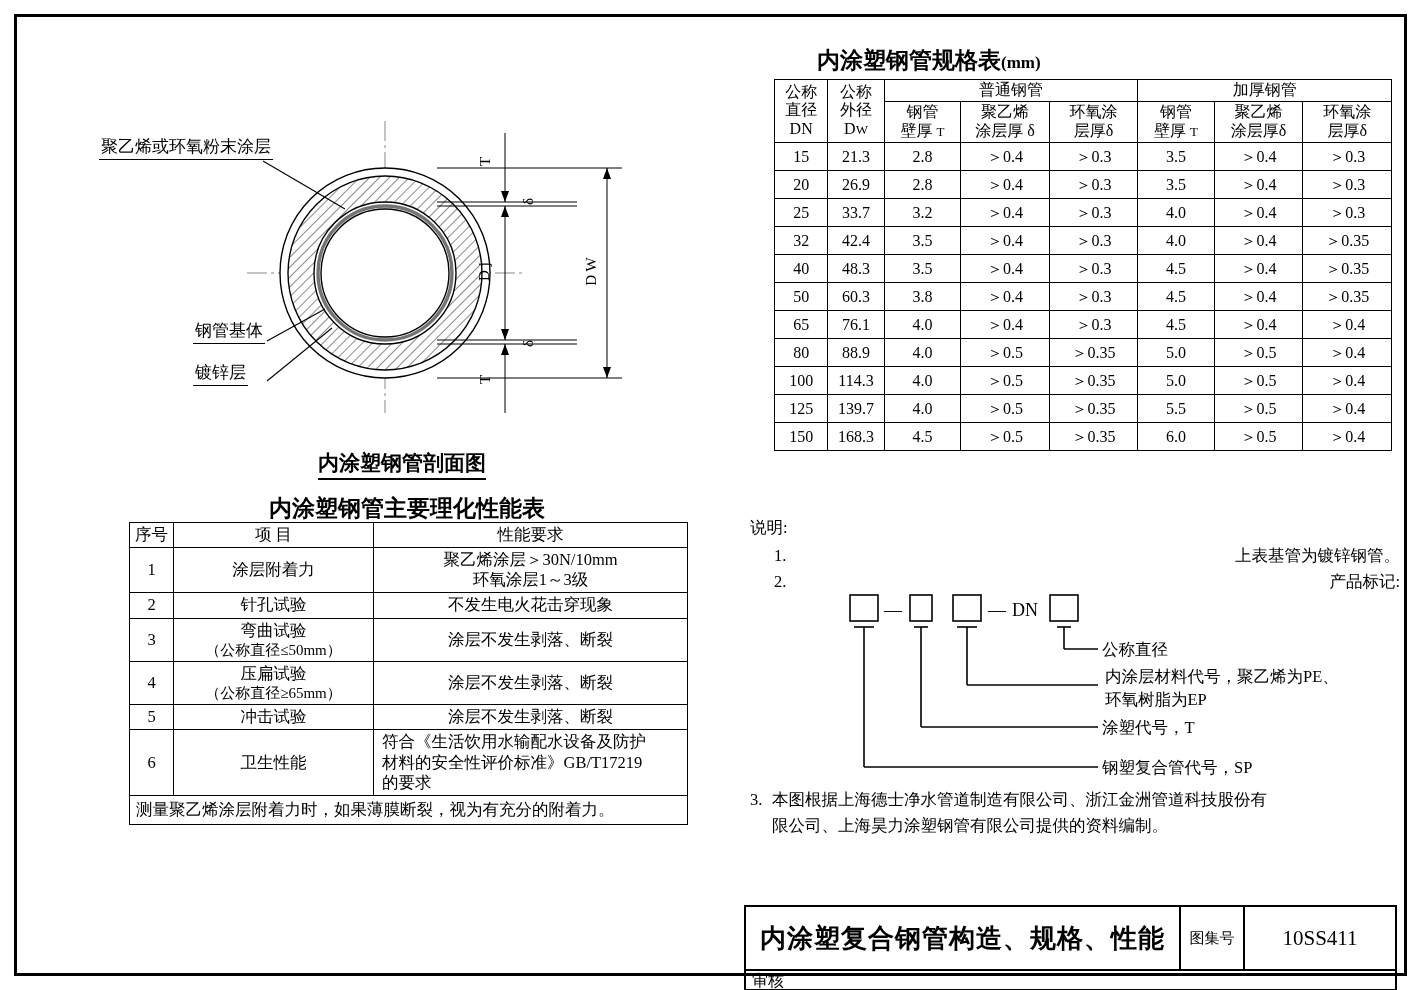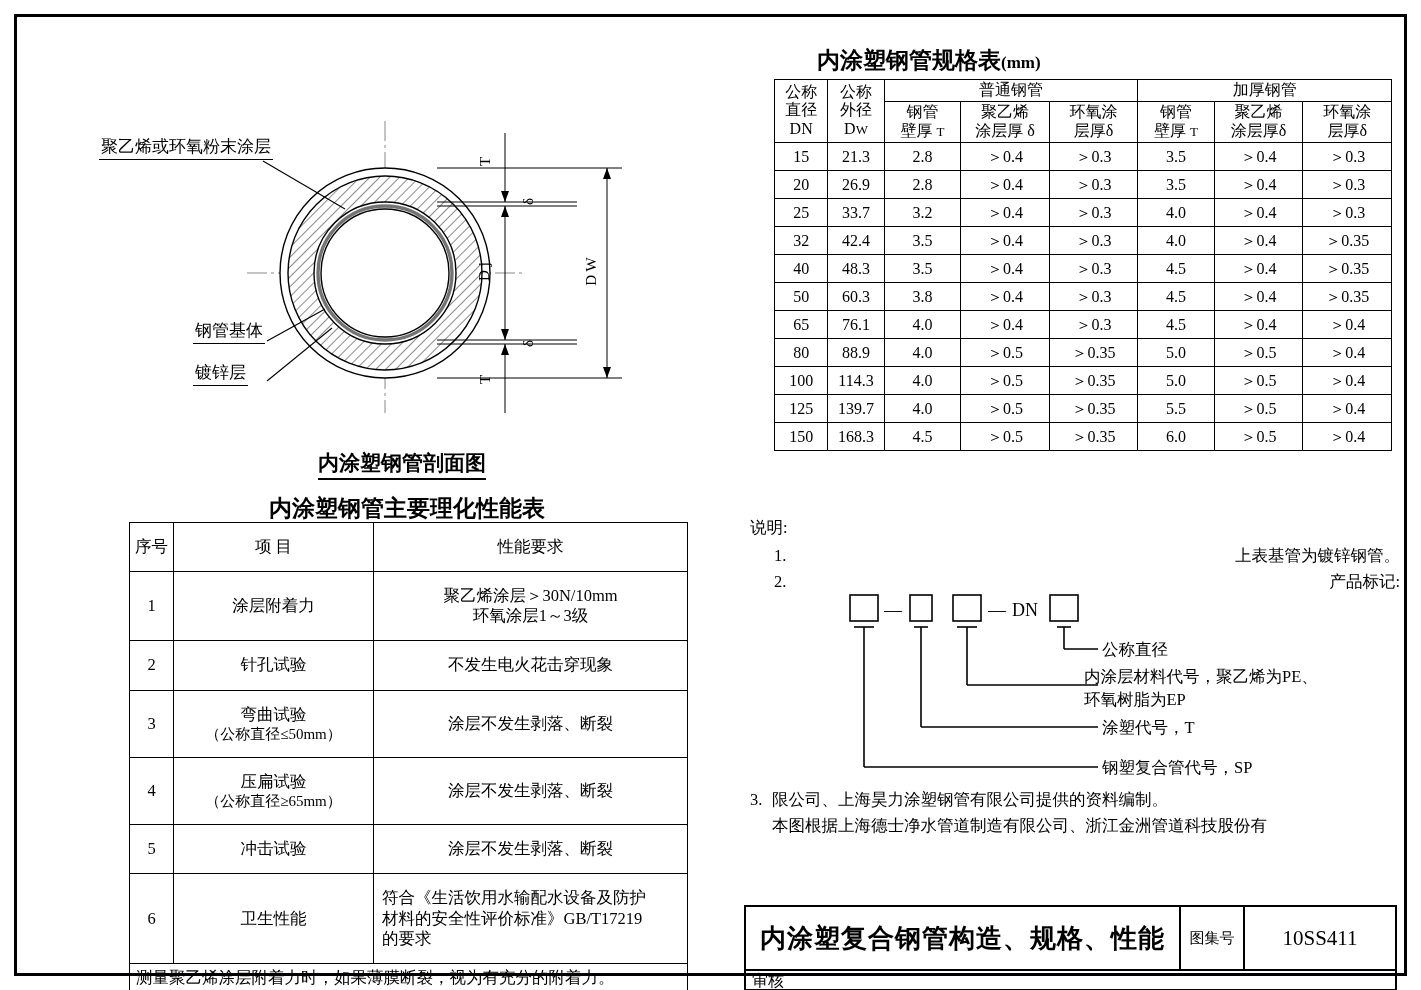--- a/index.html
+++ b/index.html
@@ -41,21 +41,21 @@
 
   
   #propTitle{position:absolute;left:130px;top:476px;width:520px;}
   #propTitle .ttl{font-size:23px;}
   #propTable{
     position:absolute;left:112px;top:505px;width:558px;
     border-collapse:collapse;table-layout:fixed;
   }
   #propTable td,#propTable th{
     border:1.5px solid #000;text-align:center;vertical-align:middle;
-    font-size:16.5px;padding:14px 3px;font-weight:normal;
+    font-size:16.5px;padding:2px 3px;font-weight:normal;
     line-height:1.22;
   }
   #propTable .c0{width:44px;}
   #propTable .c1{width:200px;}
   #propTable .c2{width:314px;}
   #propTable .left{text-align:left;padding-left:8px;}
   #propTable .foot{text-align:left;padding:4px 6px;font-size:16.5px;}
   #propTable .sub{font-size:15px;}
 
   
@@ -471,34 +471,34 @@
 
       <line x1="164" y1="40" x2="178" y2="40" stroke="#000" stroke-width="1.6"></line>
       <line x1="171" y1="40" x2="171" y2="140" stroke="#000" stroke-width="1.6"></line>
       <line x1="171" y1="140" x2="348" y2="140" stroke="#000" stroke-width="1.6"></line>
 
       <line x1="104" y1="40" x2="124" y2="40" stroke="#000" stroke-width="1.6"></line>
       <line x1="114" y1="40" x2="114" y2="180" stroke="#000" stroke-width="1.6"></line>
       <line x1="114" y1="180" x2="348" y2="180" stroke="#000" stroke-width="1.6"></line>
     </svg>
     <div style="position:absolute;left:352px;top:52px;font-size:16.5px;">公称直径</div>
-    <div style="position:absolute;left:334px;top:78px;font-size:16.5px;line-height:1.4;">
+    <div style="position:absolute;left:355px;top:78px;font-size:16.5px;line-height:1.4;">
       <div>内涂层材料代号，聚乙烯为PE、</div>
       <div>环氧树脂为EP</div>
     </div>
     <div style="position:absolute;left:352px;top:130px;font-size:16.5px;">涂塑代号，T</div>
     <div style="position:absolute;left:352px;top:170px;font-size:16.5px;">钢塑复合管代号，SP</div>
   </div>
 
   <div id="note3">
     <div class="nrow">
       <div class="nnum">3.</div>
       <div class="ntext">
+        <div>本图根据上海德士净水管道制造有限公司、浙江金洲管道科技股份有</div>
         <div>限公司、上海昊力涂塑钢管有限公司提供的资料编制。</div>
-        <div>本图根据上海德士净水管道制造有限公司、浙江金洲管道科技股份有</div>
       </div>
     </div>
   </div>
 
   <div id="titleblock">
     <div id="tbTop">
       <div class="tname">内涂塑复合钢管构造、规格、性能</div>
       <div class="tlabel">图集号</div>
       <div class="tval">10SS411</div>
     </div>

